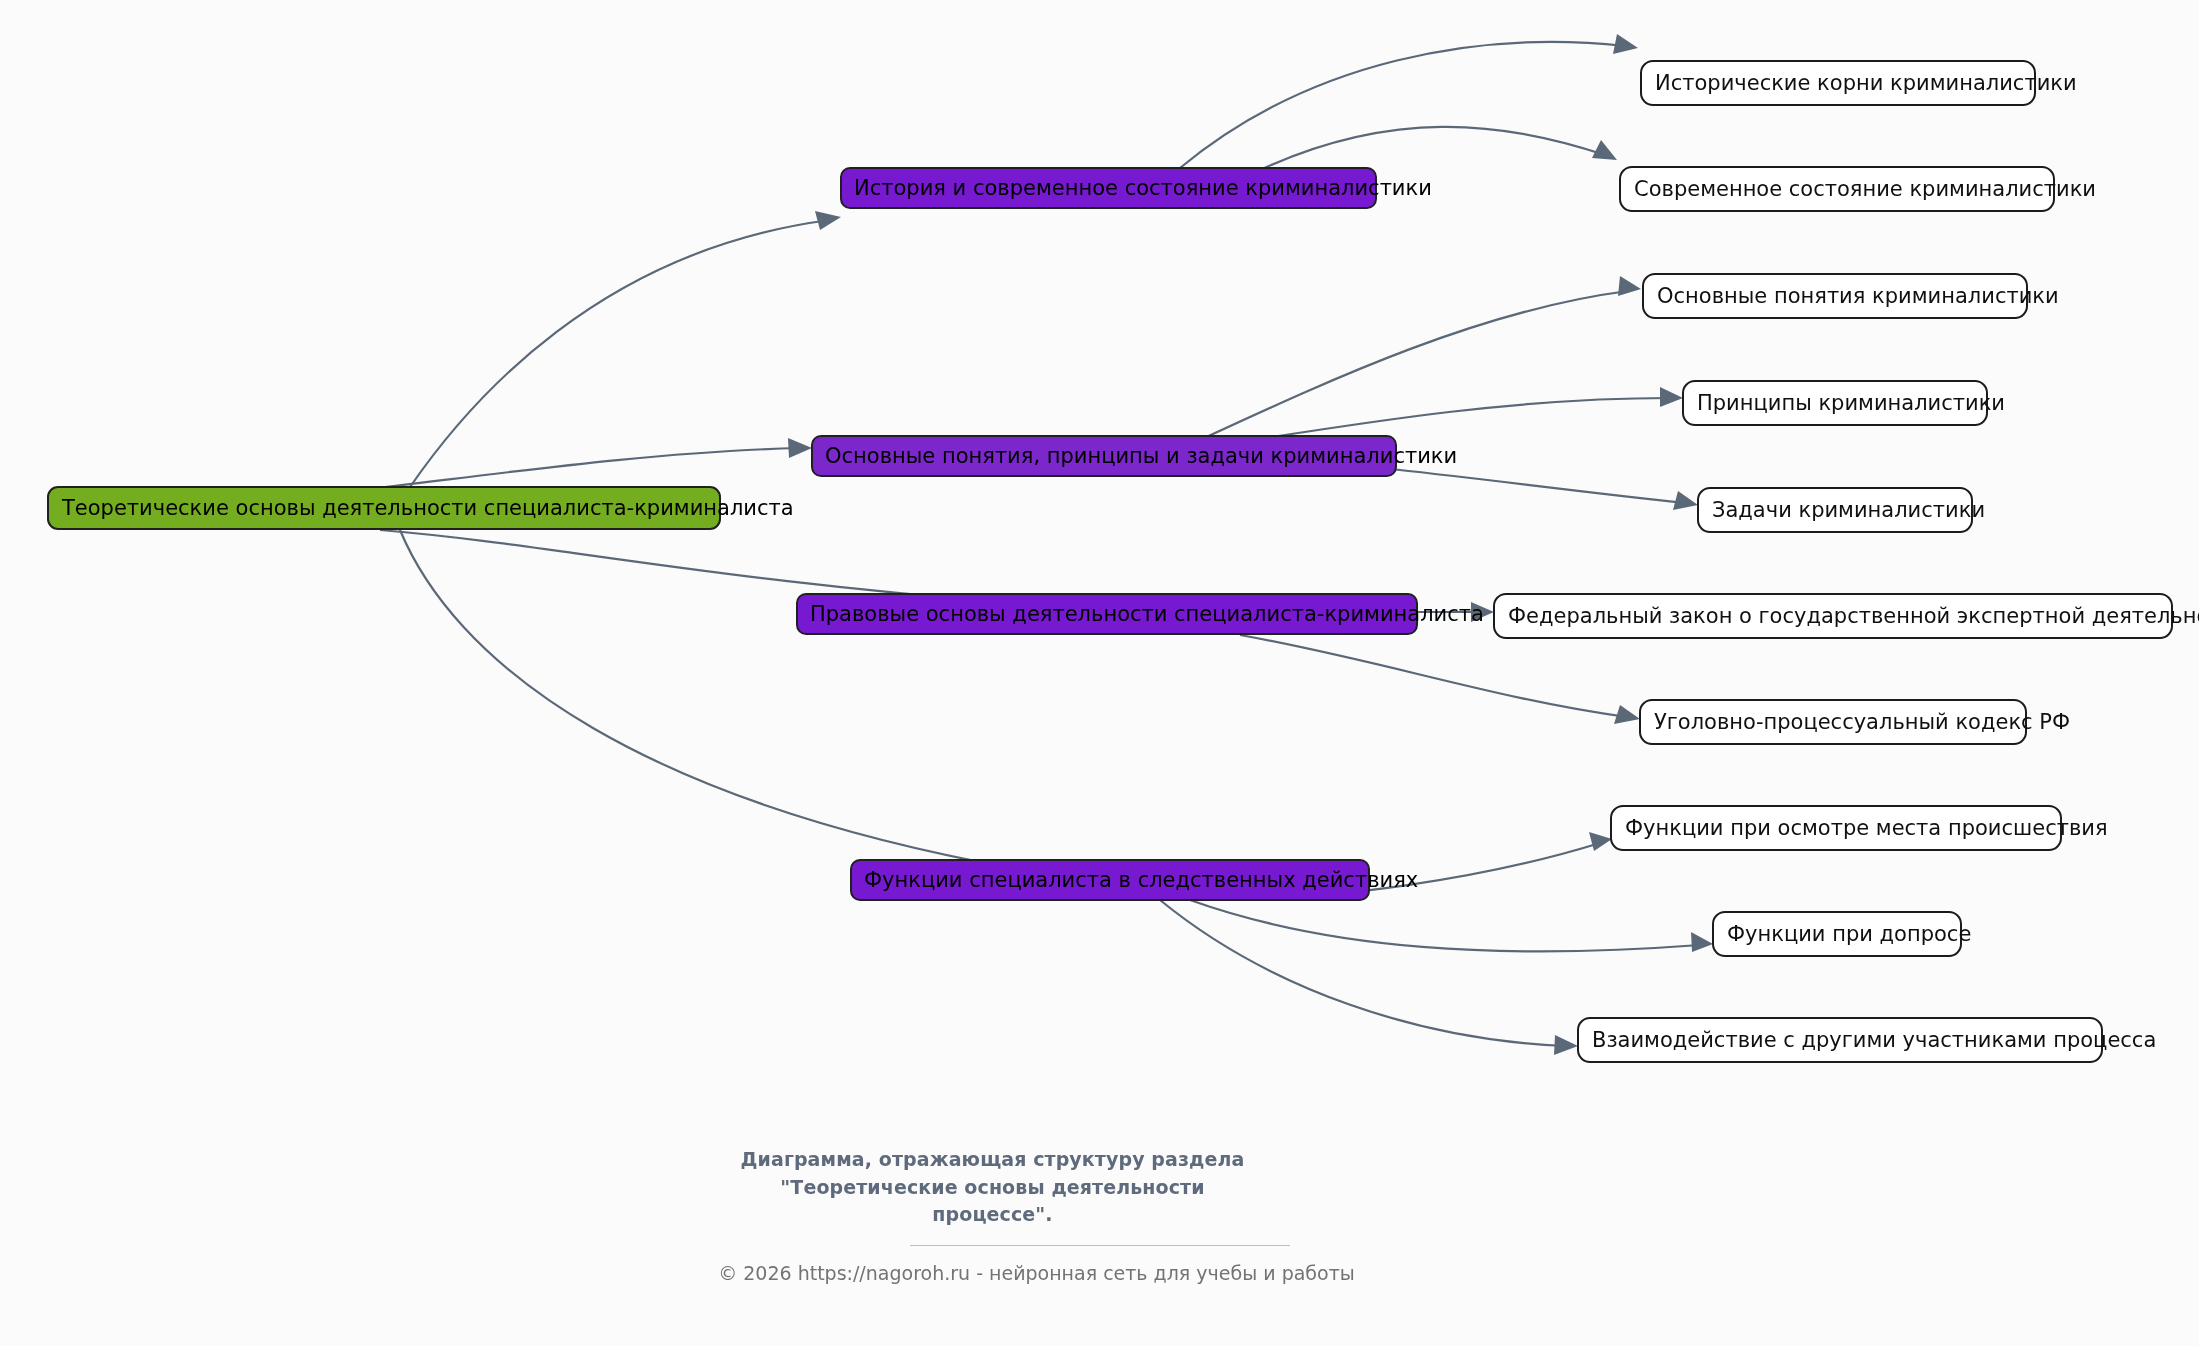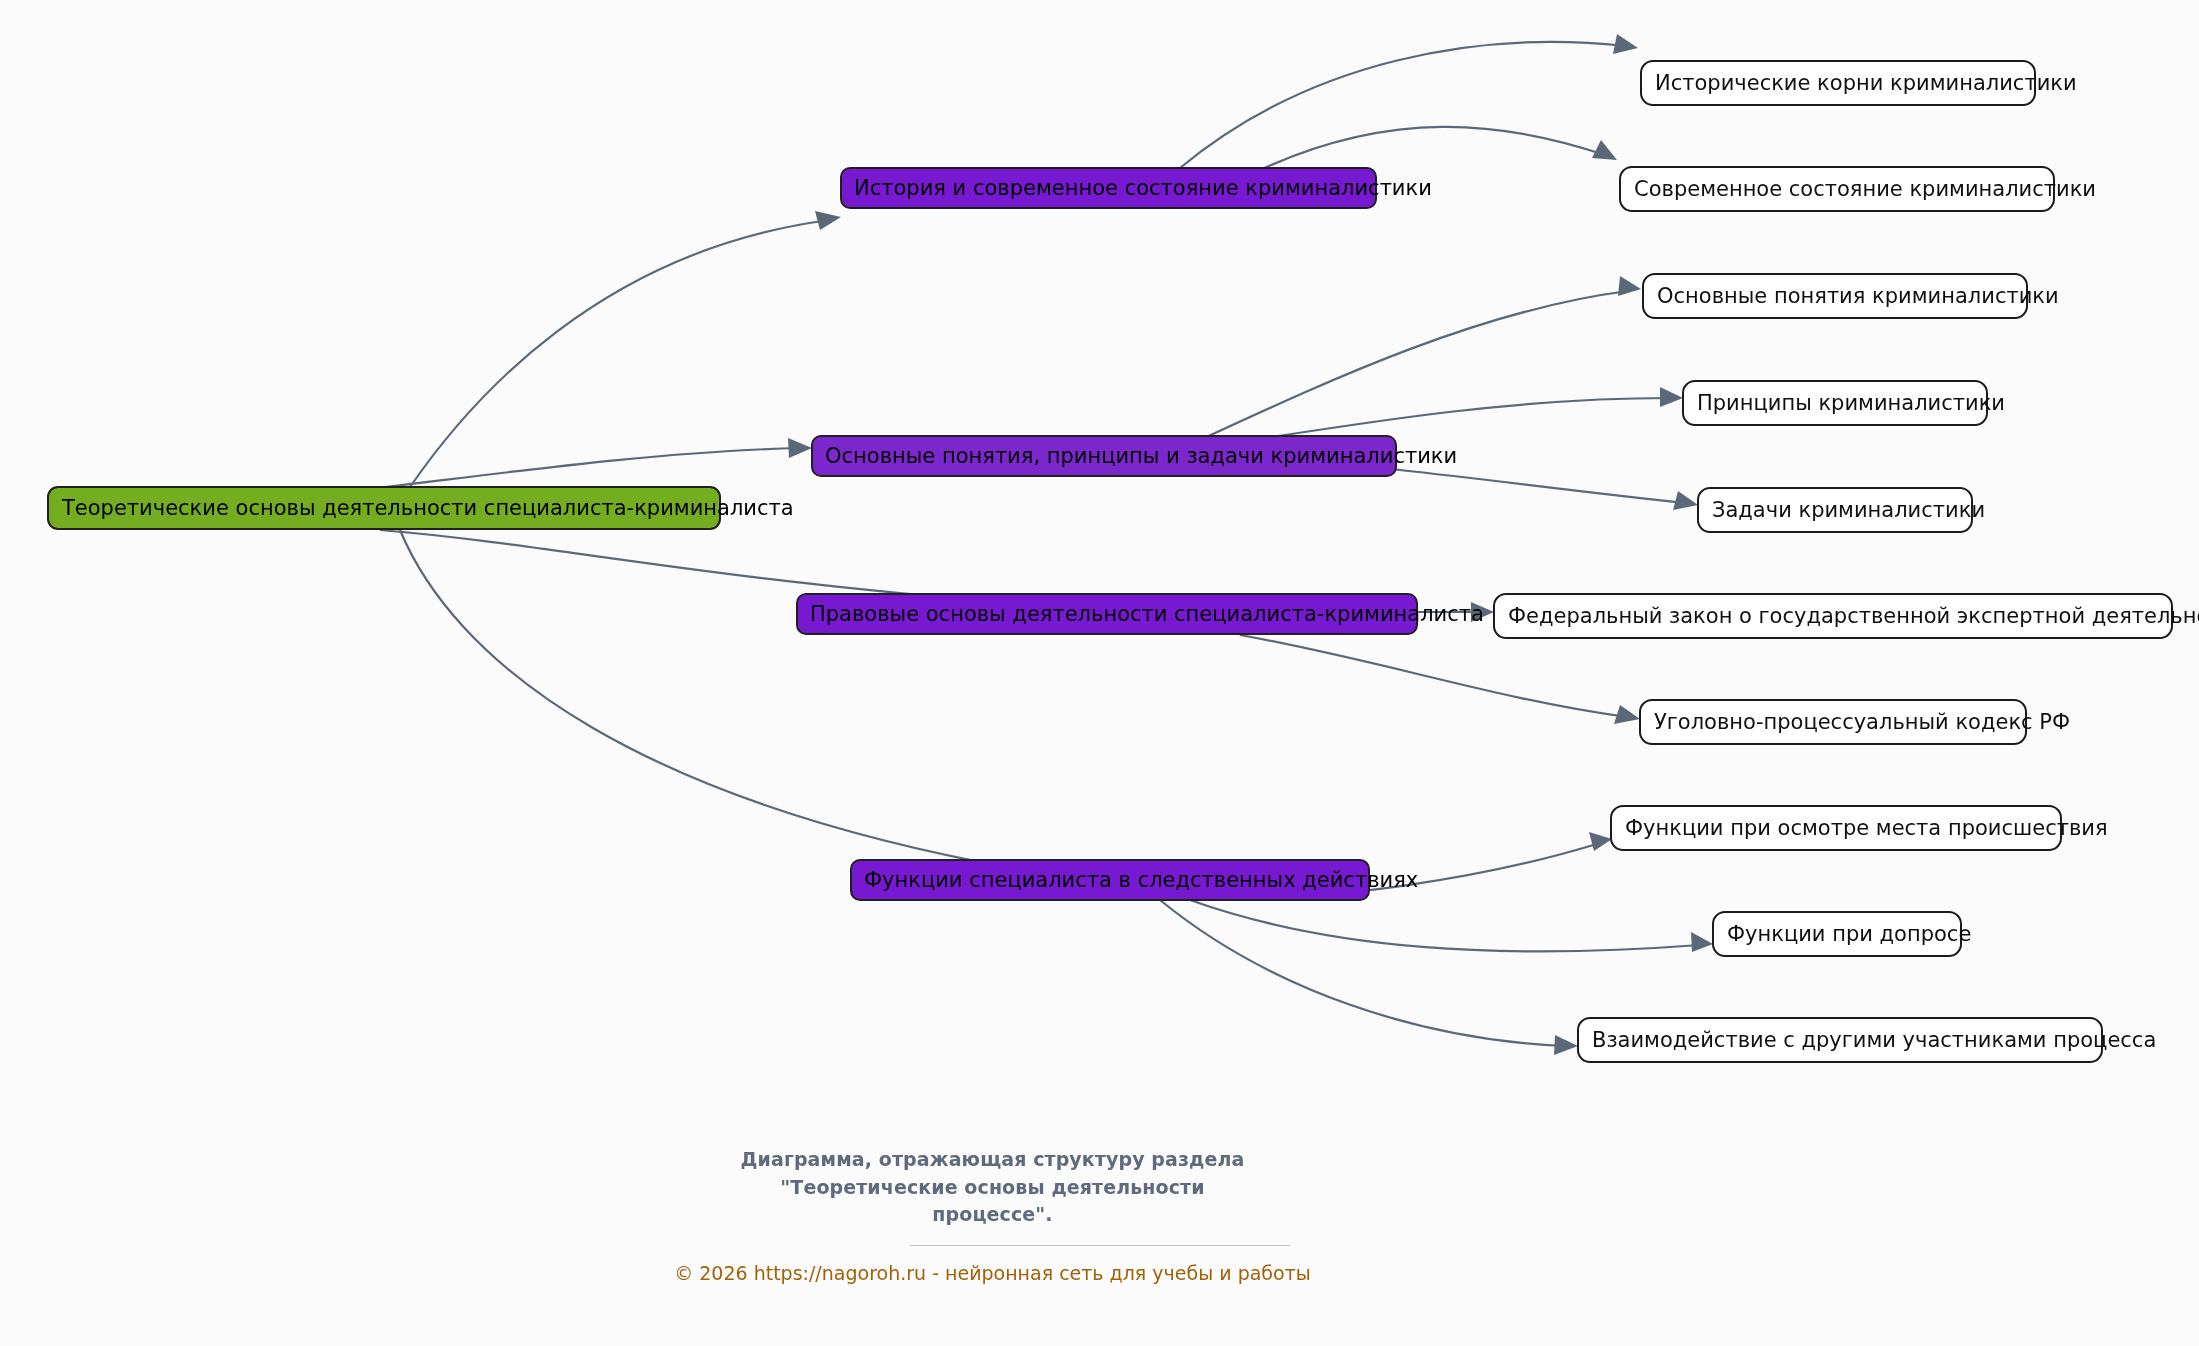--- a/index.html
+++ b/index.html
@@ -83,21 +83,22 @@
     left: 50%;
     transform: translateX(-50%);
     top: 1245px;
     width: 380px;
     height: 1px;
     background: #b9c0c9;
   }
   #footer-text {
     top: 1262px;
     font-size: 19px;
-    color: #a16207;
+    color: #737373;
+    margin-left: 44px;
   }
 </style>
 </head>
 <body>
 
 <div id="diagram-root">
 
   <svg id="mindmap" viewBox="0 0 2199 1346">
     <g id="edges-layer">
 

